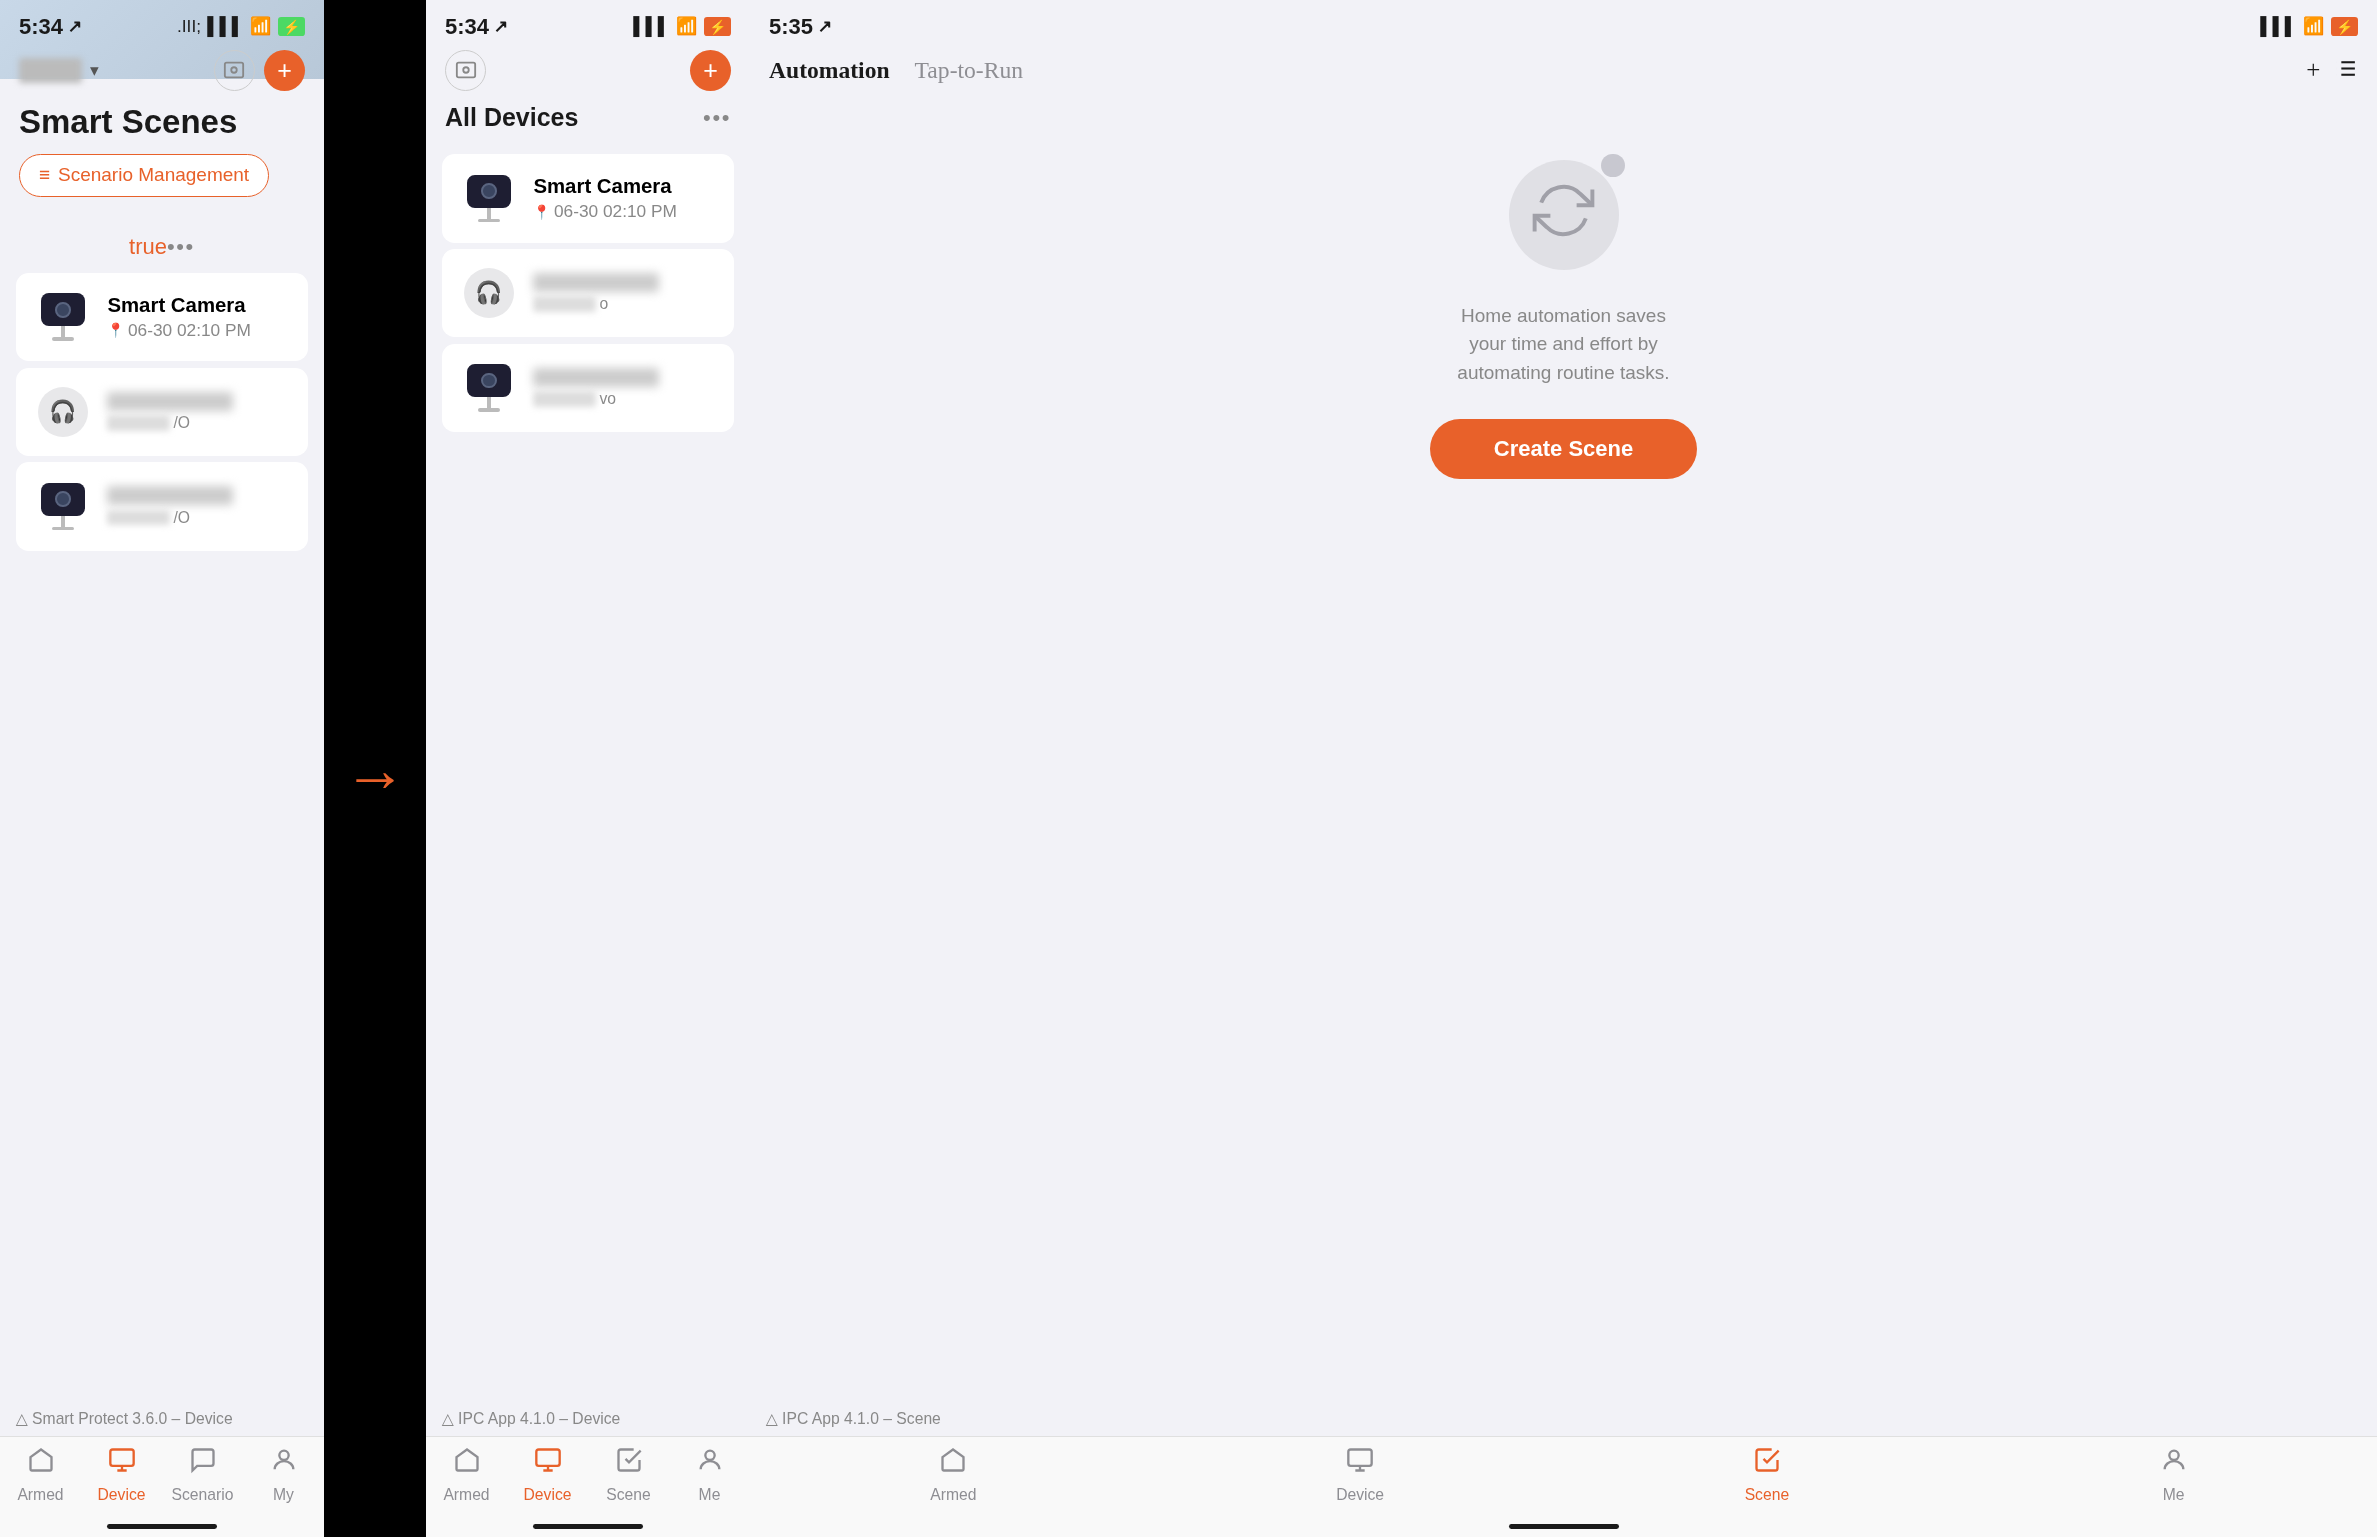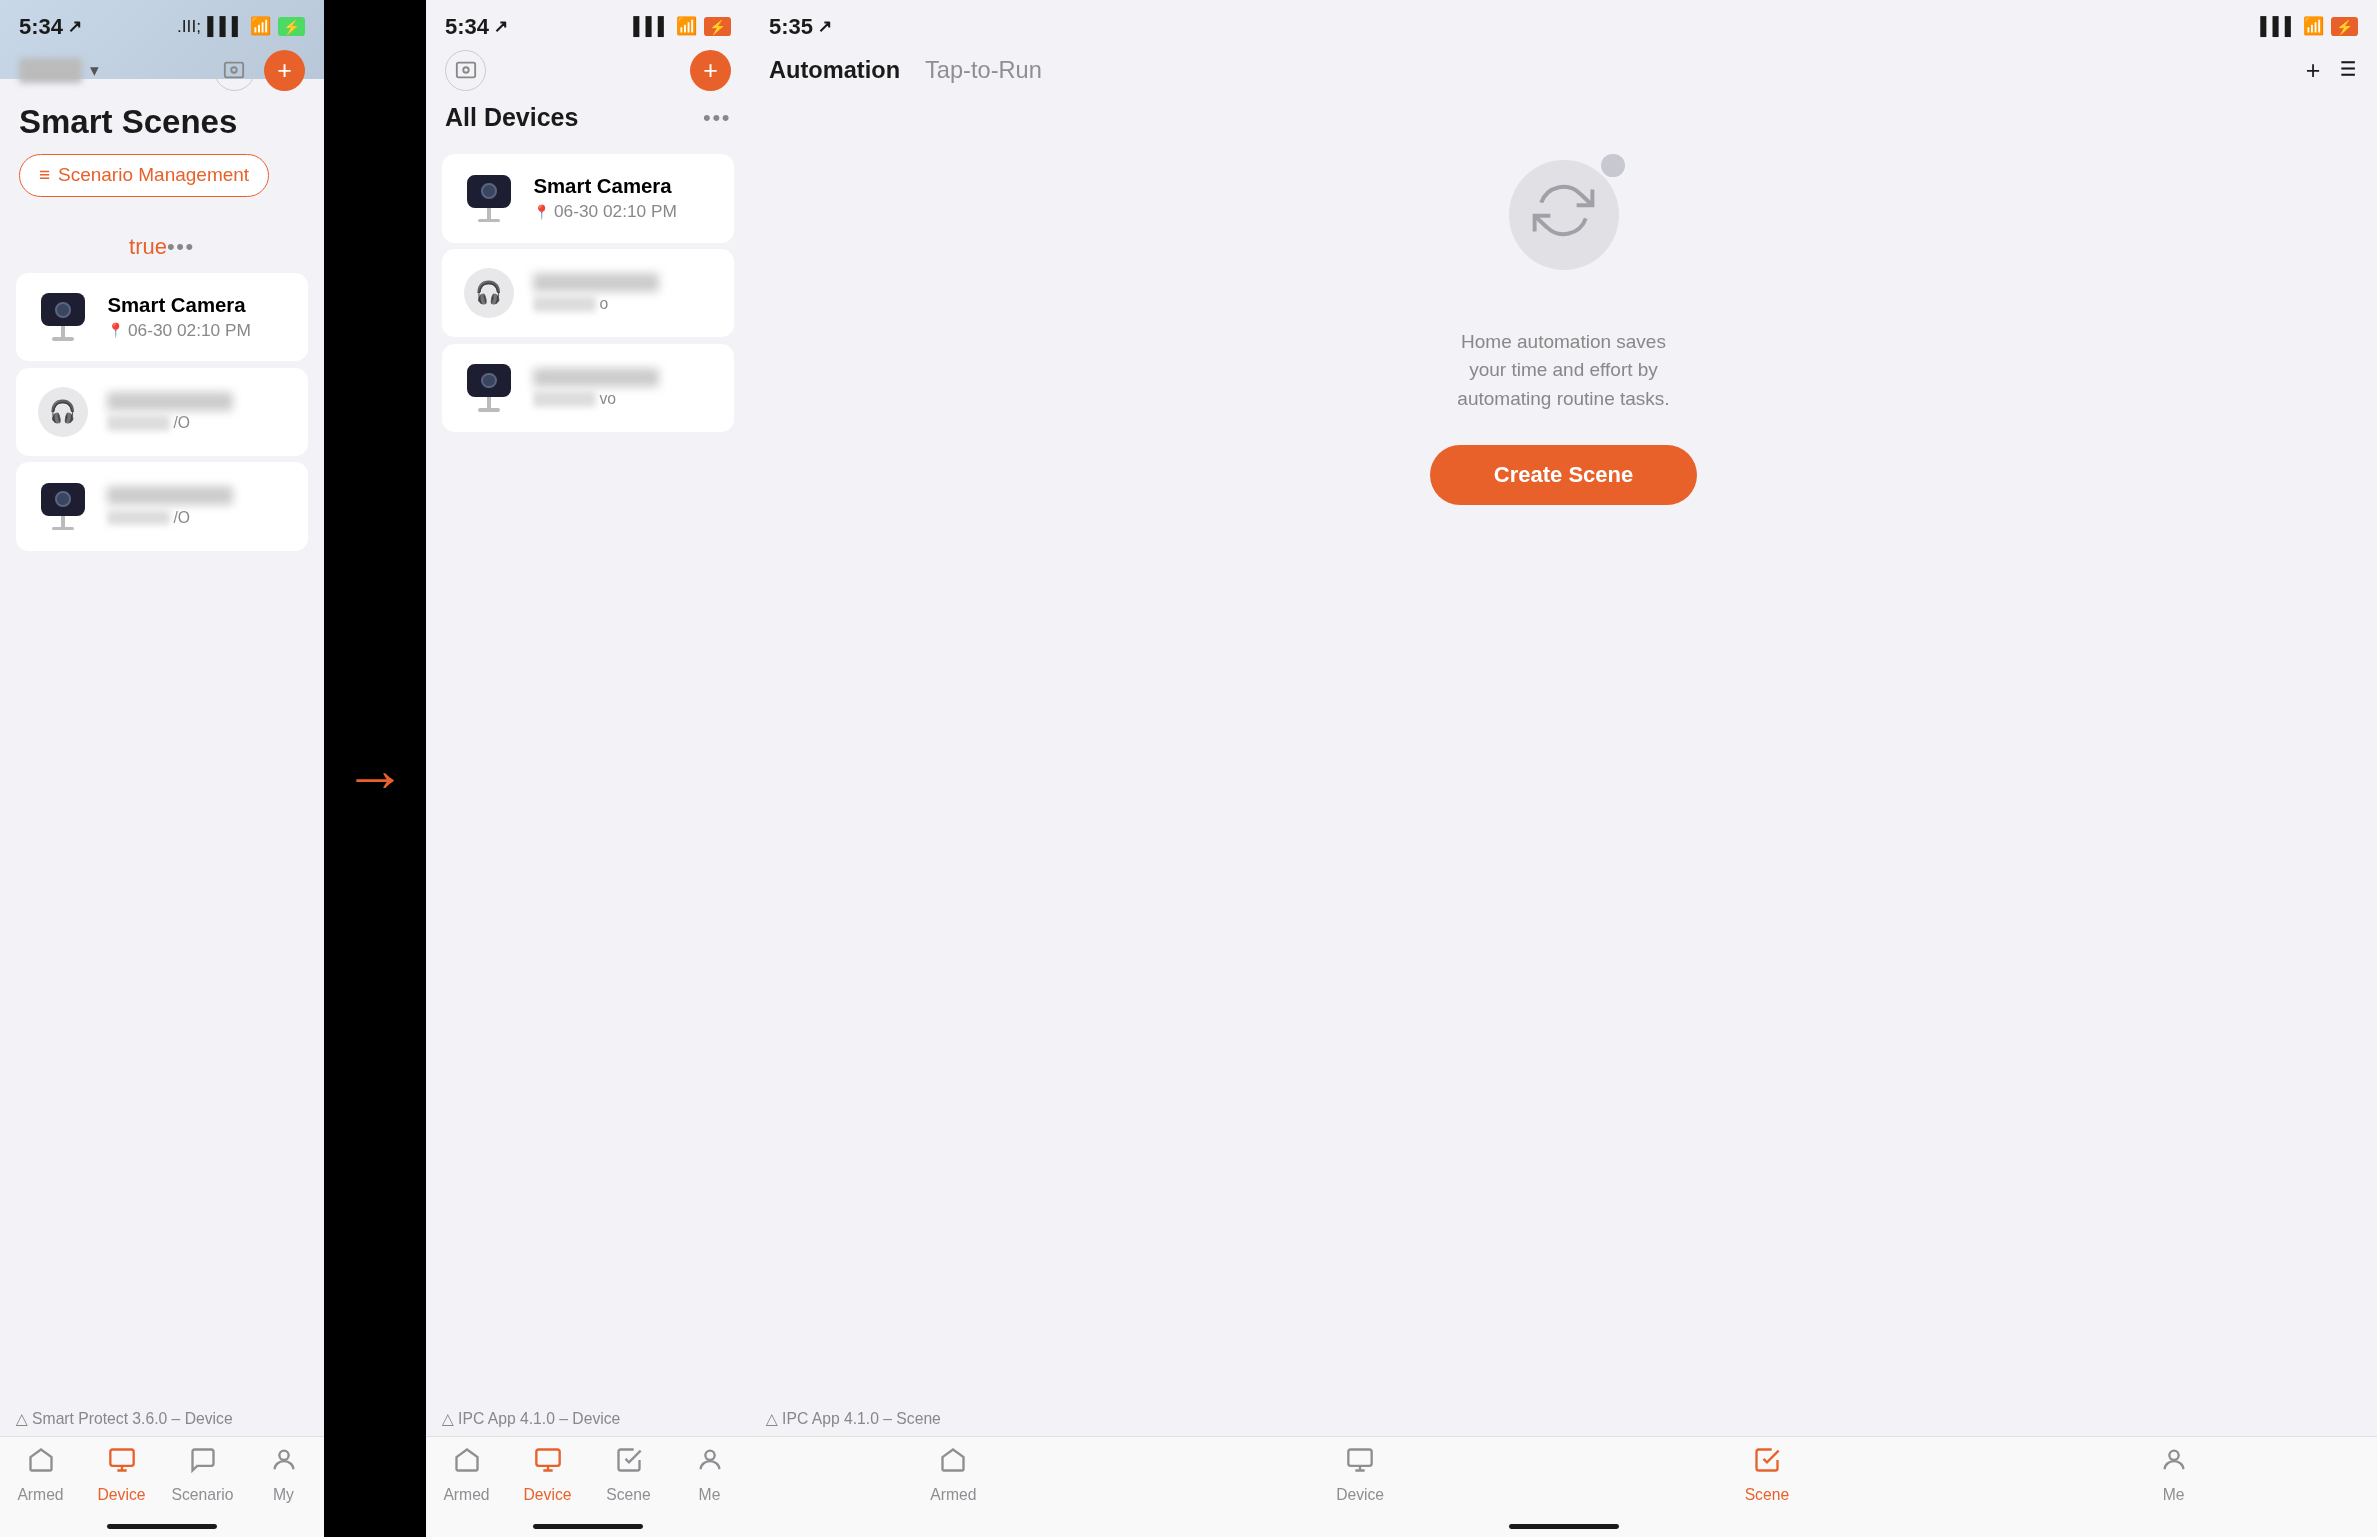--- a/index.html
+++ b/index.html
@@ -380,21 +380,20 @@
       font-size: 44px;
       color: #a0a0a8;
     }
 
     .empty-text {
       font-size: 19px;
       color: #888;
       text-align: center;
       line-height: 1.5;
       max-width: 236px;
-      margin-top: 26px;
     }
 
     .create-scene-btn {
       background: #e8612a;
       color: white;
       border-radius: 39px;
       padding: 17.3px 47px;
       font-size: 22px;
       font-weight: 600;
       margin-top: 12.6px;
@@ -712,21 +711,21 @@
       <span>5:35</span>
       <span class="nav-arrow">↗</span>
     </div>
     <div class="status-icons">
       <span style="font-size:17.3px;">▌▌▌</span>
       <span>📶</span>
       <span class="battery-icon" style="background:#e8612a;">⚡</span>
     </div>
   </div>
 
-  <div class="nav-bar" style="padding: 6.3px 19px 9.4px 19px;">
+  <div class="nav-bar" style="padding: 6.3px 19px 9.4px 19px; font-family: Liberation Serif, serif;">
     <div class="automation-tabs">
       <span class="automation-tab">Automation</span>
       <span class="automation-tab-inactive">Tap-to-Run</span>
     </div>
     <div class="automation-icons">
       <span class="plus-btn">+</span>
       <span>
         <svg width="25" height="25" viewBox="0 0 24 24" fill="none" stroke="#1a1a1a" stroke-width="2">
           <line x1="8" y1="6" x2="21" y2="6"></line>
           <line x1="8" y1="12" x2="21" y2="12"></line>

